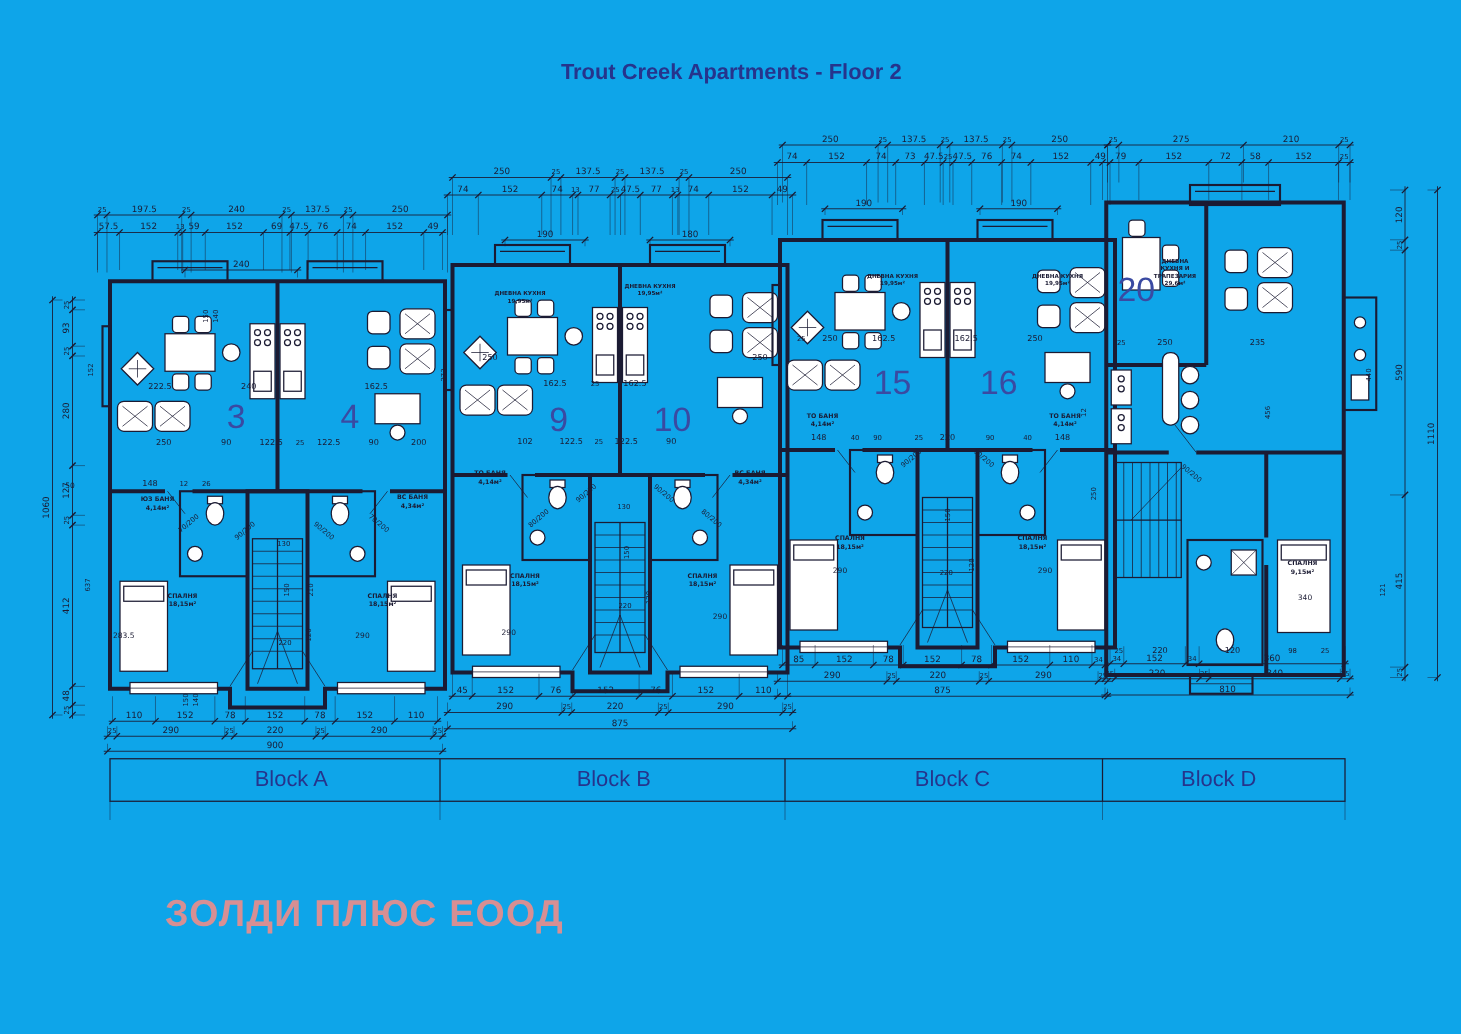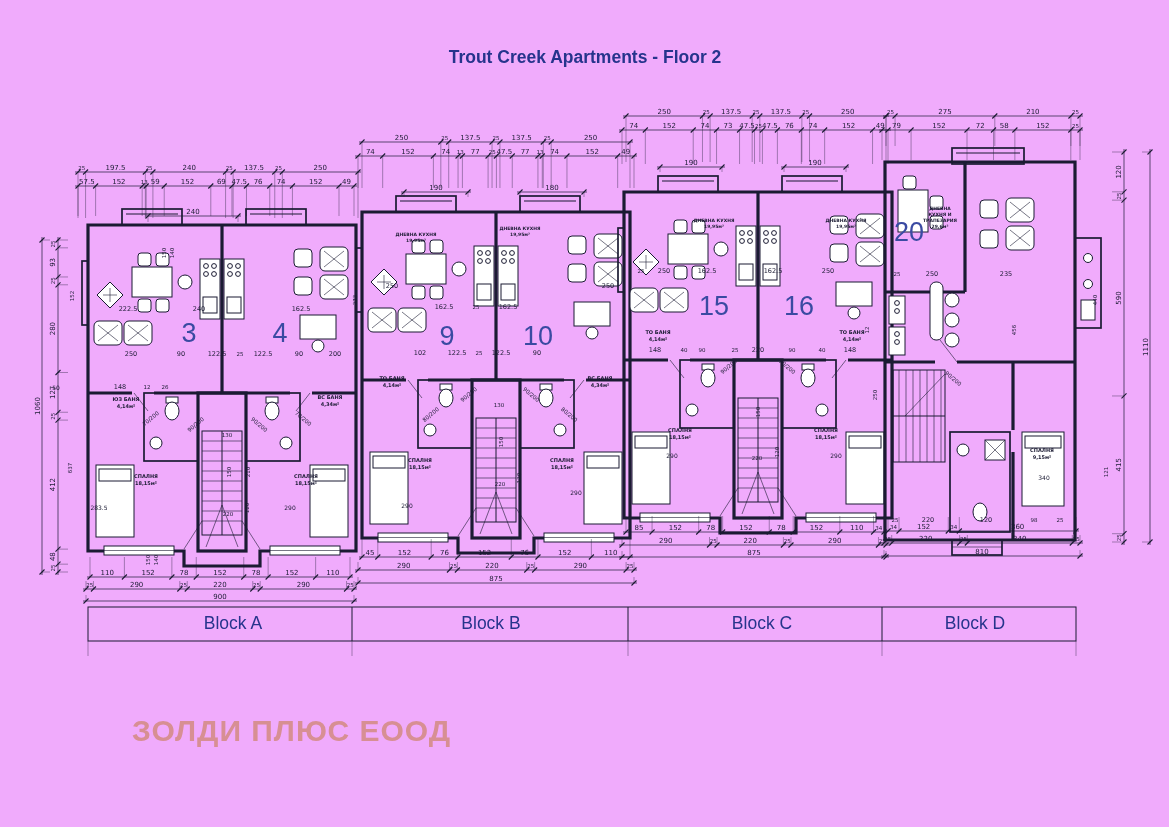--- a/index.html
+++ b/index.html
@@ -1,16 +1,16 @@
 <!DOCTYPE html>
 <html><head>
 <meta charset="utf-8">
 <style>
   html,body{margin:0;padding:0;background:#ffffff;}
-  #stage{position:relative;width:1169px;height:827px;background:#f0abfc;overflow:hidden;}
+  #stage{position:relative;width:1169px;height:827px;background:#0ea5e9;overflow:hidden;}
   svg{display:block;}
   svg text{font-family:"DejaVu Sans",sans-serif;fill:#1b1b33;}
   .wall{stroke:#1b1b33;fill:none;stroke-linecap:butt;stroke-linejoin:miter;}
   .w3{stroke-width:3.2;}
   .w2{stroke-width:1.7;}
   .w1{stroke-width:1;}
   .f05{stroke-width:0.6;}
   .furn{stroke:#1b1b33;fill:#ffffff;stroke-width:1;}
   .dimline{stroke:#1b1b33;stroke-width:0.7;fill:none;}
   .extline{stroke:#1b1b33;stroke-width:0.5;opacity:0.75;fill:none;}

